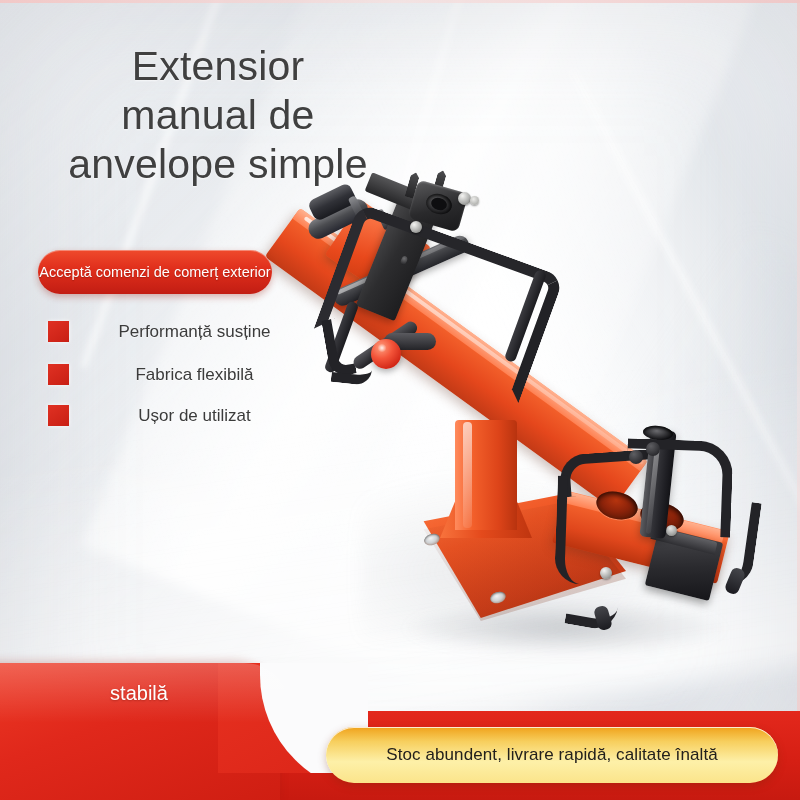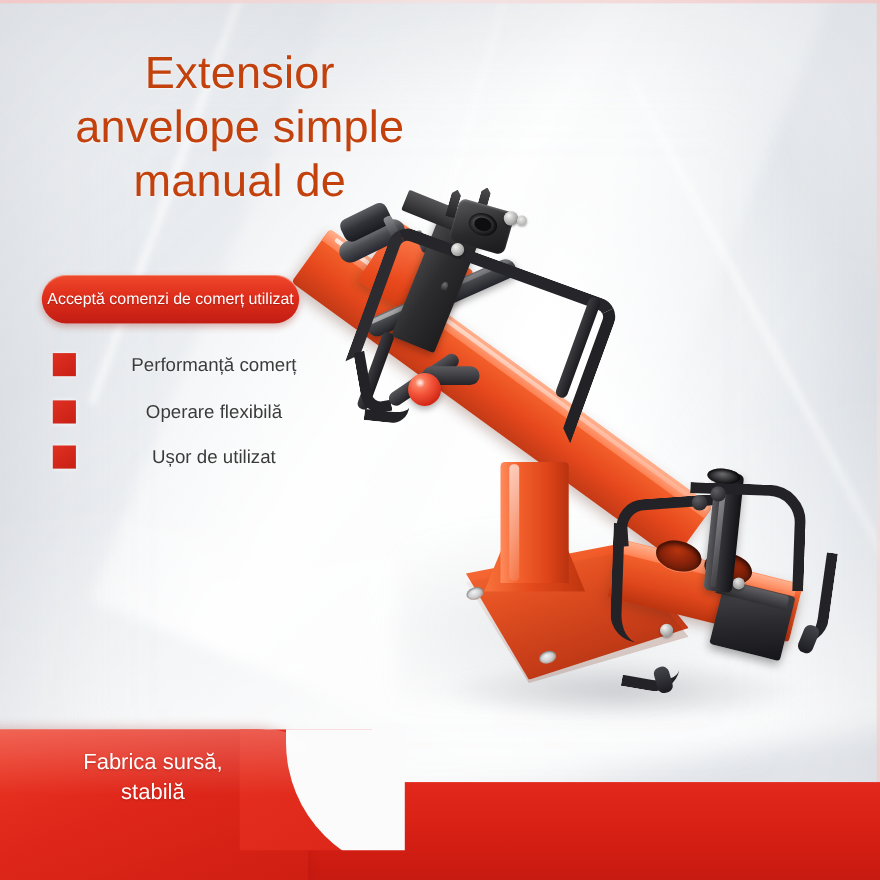--- a/index.html
+++ b/index.html
@@ -191,21 +191,21 @@
   .pv2{left:646px;top:442px;}
 
   
   .lhook{left:326px;top:318px;width:16px;height:48px;border-left:10px solid #232327;
     border-bottom:10px solid #232327;border-radius:0 0 0 18px;transform:rotate(-10deg);}
   .lhook2{left:332px;top:356px;width:40px;height:18px;border-bottom:10px solid #232327;
     border-radius:0 0 16px 0;transform:rotate(6deg);}
 
   
   #title{position:absolute;left:38px;top:42px;width:360px;text-align:center;
-    font-size:41px;line-height:49px;font-weight:400;color:#c2410c;letter-spacing:.2px;
+    font-size:41px;line-height:49px;font-weight:400;color:#404040;letter-spacing:.2px;
     text-shadow:0 1px 2px rgba(255,255,255,.7);}
   #title .tl{display:block;white-space:nowrap;}
 
   #badge{position:absolute;left:38px;top:250px;width:234px;height:44px;border-radius:22px;
     background:linear-gradient(180deg,#ef4a2c 0%,#e02f1c 42%,#c21d13 100%);
     box-shadow:0 3px 7px rgba(150,30,20,.32), inset 0 1px 0 rgba(255,255,255,.35);
     display:flex;align-items:center;justify-content:center;}
   #badge span{display:block;text-align:center;color:#fff;font-size:14.5px;line-height:17px;font-weight:400;
     text-shadow:0 1px 1px rgba(130,20,10,.5);}
 
@@ -331,47 +331,49 @@
 
     <div class="harm harm1"></div>
     <div class="harm harm1b"></div>
     <div class="hgrip hg1"></div>
     <div class="pivot pv1"></div>
     <div class="pivot pv2"></div>
   </div>
 
   <div id="title">
     <span class="tl">Extensior</span>
+    <span class="tl">manual de</span>
     <span class="tl">anvelope simple</span>
-    <span class="tl">manual de</span>
   </div>
 
   <div id="badge">
-    <span>Acceptă comenzi de comerț utilizat</span>
+    <span>Acceptă comenzi de comerț exterior</span>
   </div>
 
   <div id="features">
     <div class="feat f-a">
       <span class="sq"></span>
-      <span class="ftxt">Performanță comerț</span>
+      <span class="ftxt">Performanță susține</span>
     </div>
     <div class="feat f-b">
       <span class="sq"></span>
-      <span class="ftxt">Operare flexibilă</span>
+      <span class="ftxt">Fabrica flexibilă</span>
     </div>
     <div class="feat">
       <span class="sq"></span>
       <span class="ftxt">Ușor de utilizat</span>
     </div>
   </div>
 
   <div id="redband"></div>
   <div id="redleft"></div>
   <div id="redcurve"></div>
   <div id="redgloss"></div>
 
   <div id="lefttext">
-    <span class="lt">Fabrica sursă,</span>
     <span class="lt">stabilă</span>
   </div>
 
+  <div id="pill">
+    <span>Stoc abundent, livrare rapidă, calitate înaltă</span>
+  </div>
 
 </div>
 
 </body></html>

